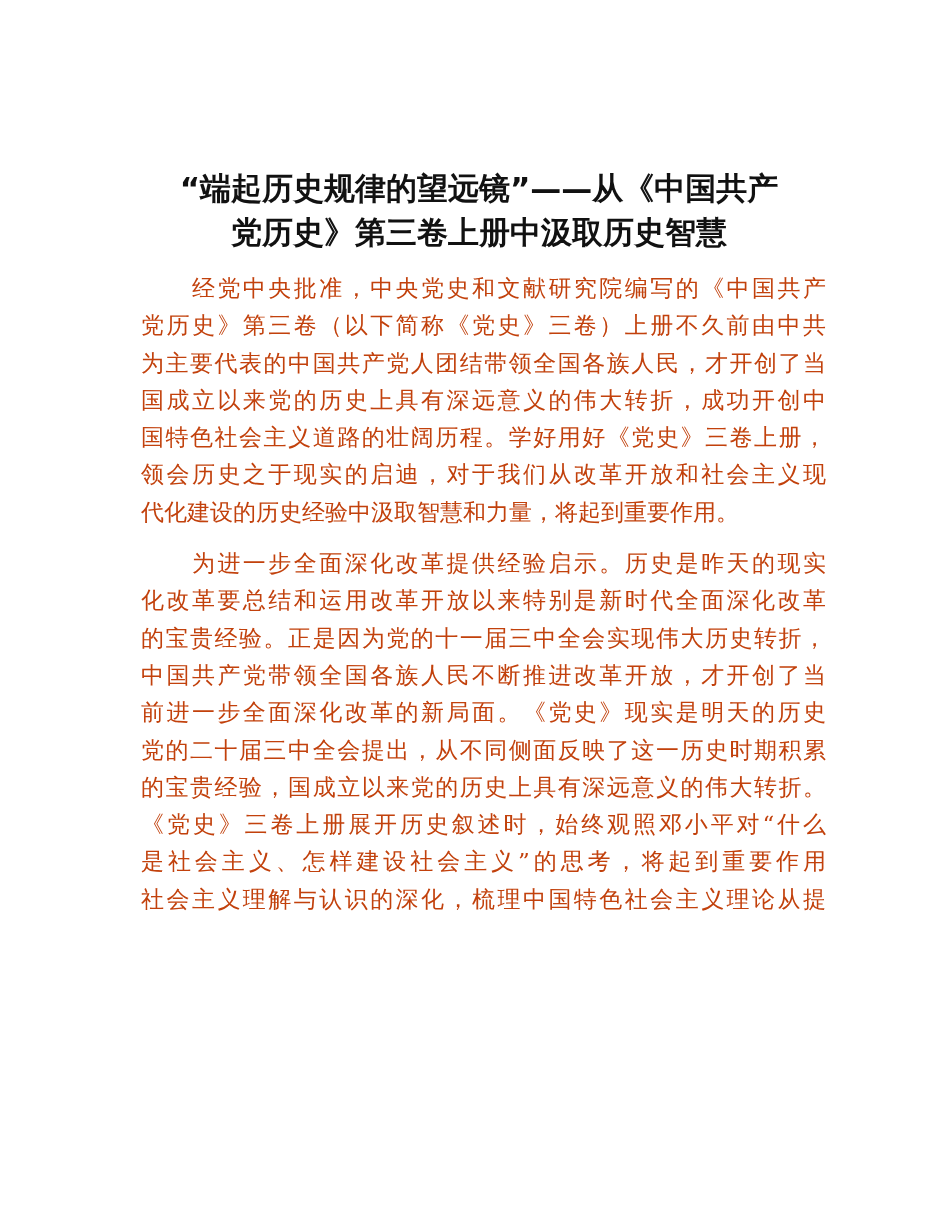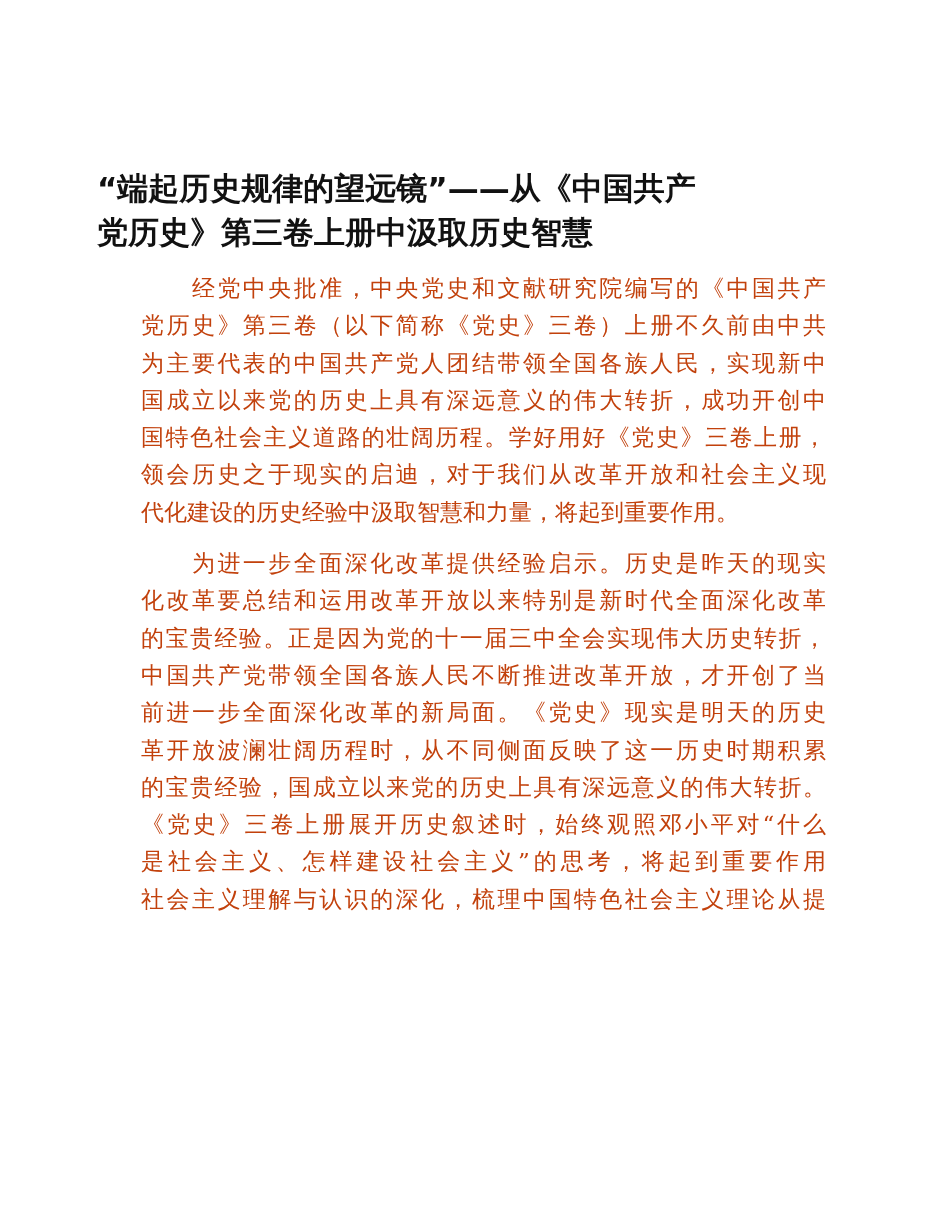--- a/index.html
+++ b/index.html
@@ -1,18 +1,18 @@
 <!DOCTYPE html>
 <html><head>
 <meta charset="utf-8">
 <style>
   html, body { margin:0; padding:0; background:#ffffff; }
   body { width:950px; height:1230px; position:relative; overflow:hidden; }
   .page { position:absolute; left:0; top:0; width:950px; height:1230px; background:#fff; }
-  .title { position:absolute; left:97px; width:750px; top:166px; text-align:left;
+  .title { position:absolute; left:104px; width:750px; top:166px; text-align:center;
     font-family:"DejaVu Sans", sans-serif; font-weight:bold; font-size:31px; line-height:44px; color:#111; }
   .title div { white-space:nowrap; }
   .body { position:absolute; left:141px; top:270px; width:685px;
     font-family:"DejaVu Serif", serif; font-size:23px; color:#c2410c; }
   .line { height:37.3px; line-height:37.3px; white-space:nowrap; text-align:justify; text-align-last:justify; }
   .line.last { text-align-last:left; }
   .para-gap { height:14px; }
 </style>
 </head>
 <body>
@@ -20,33 +20,33 @@
 <div class="page">
   <div class="title">
     <div>“端起历史规律的望远镜”——从《中国共产</div>
     <div>党历史》第三卷上册中汲取历史智慧</div>
   </div>
 
   <div class="body">
     <div>
       <div class="line">　　经党中央批准，中央党史和文献研究院编写的《中国共产</div>
       <div class="line">党历史》第三卷（以下简称《党史》三卷）上册不久前由中共</div>
-      <div class="line">为主要代表的中国共产党人团结带领全国各族人民，实现新中</div>
+      <div class="line">为主要代表的中国共产党人团结带领全国各族人民，才开创了当</div>
       <div class="line">国成立以来党的历史上具有深远意义的伟大转折，成功开创中</div>
       <div class="line">国特色社会主义道路的壮阔历程。学好用好《党史》三卷上册，</div>
       <div class="line">领会历史之于现实的启迪，对于我们从改革开放和社会主义现</div>
       <div class="line last">代化建设的历史经验中汲取智慧和力量，将起到重要作用。</div>
     </div>
     <div class="para-gap"></div>
     <div>
       <div class="line">　　为进一步全面深化改革提供经验启示。历史是昨天的现实</div>
       <div class="line">化改革要总结和运用改革开放以来特别是新时代全面深化改革</div>
       <div class="line">的宝贵经验。正是因为党的十一届三中全会实现伟大历史转折，</div>
       <div class="line">中国共产党带领全国各族人民不断推进改革开放，才开创了当</div>
       <div class="line">前进一步全面深化改革的新局面。《党史》现实是明天的历史</div>
-      <div class="line">革开放波澜壮阔历程时，从不同侧面反映了这一历史时期积累</div>
+      <div class="line">党的二十届三中全会提出，从不同侧面反映了这一历史时期积累</div>
       <div class="line">的宝贵经验，国成立以来党的历史上具有深远意义的伟大转折。</div>
       <div class="line">《党史》三卷上册展开历史叙述时，始终观照邓小平对“什么</div>
       <div class="line">是社会主义、怎样建设社会主义”的思考，将起到重要作用</div>
       <div class="line">社会主义理解与认识的深化，梳理中国特色社会主义理论从提</div>
     </div>
   </div>
 </div>
 
 </body></html>

